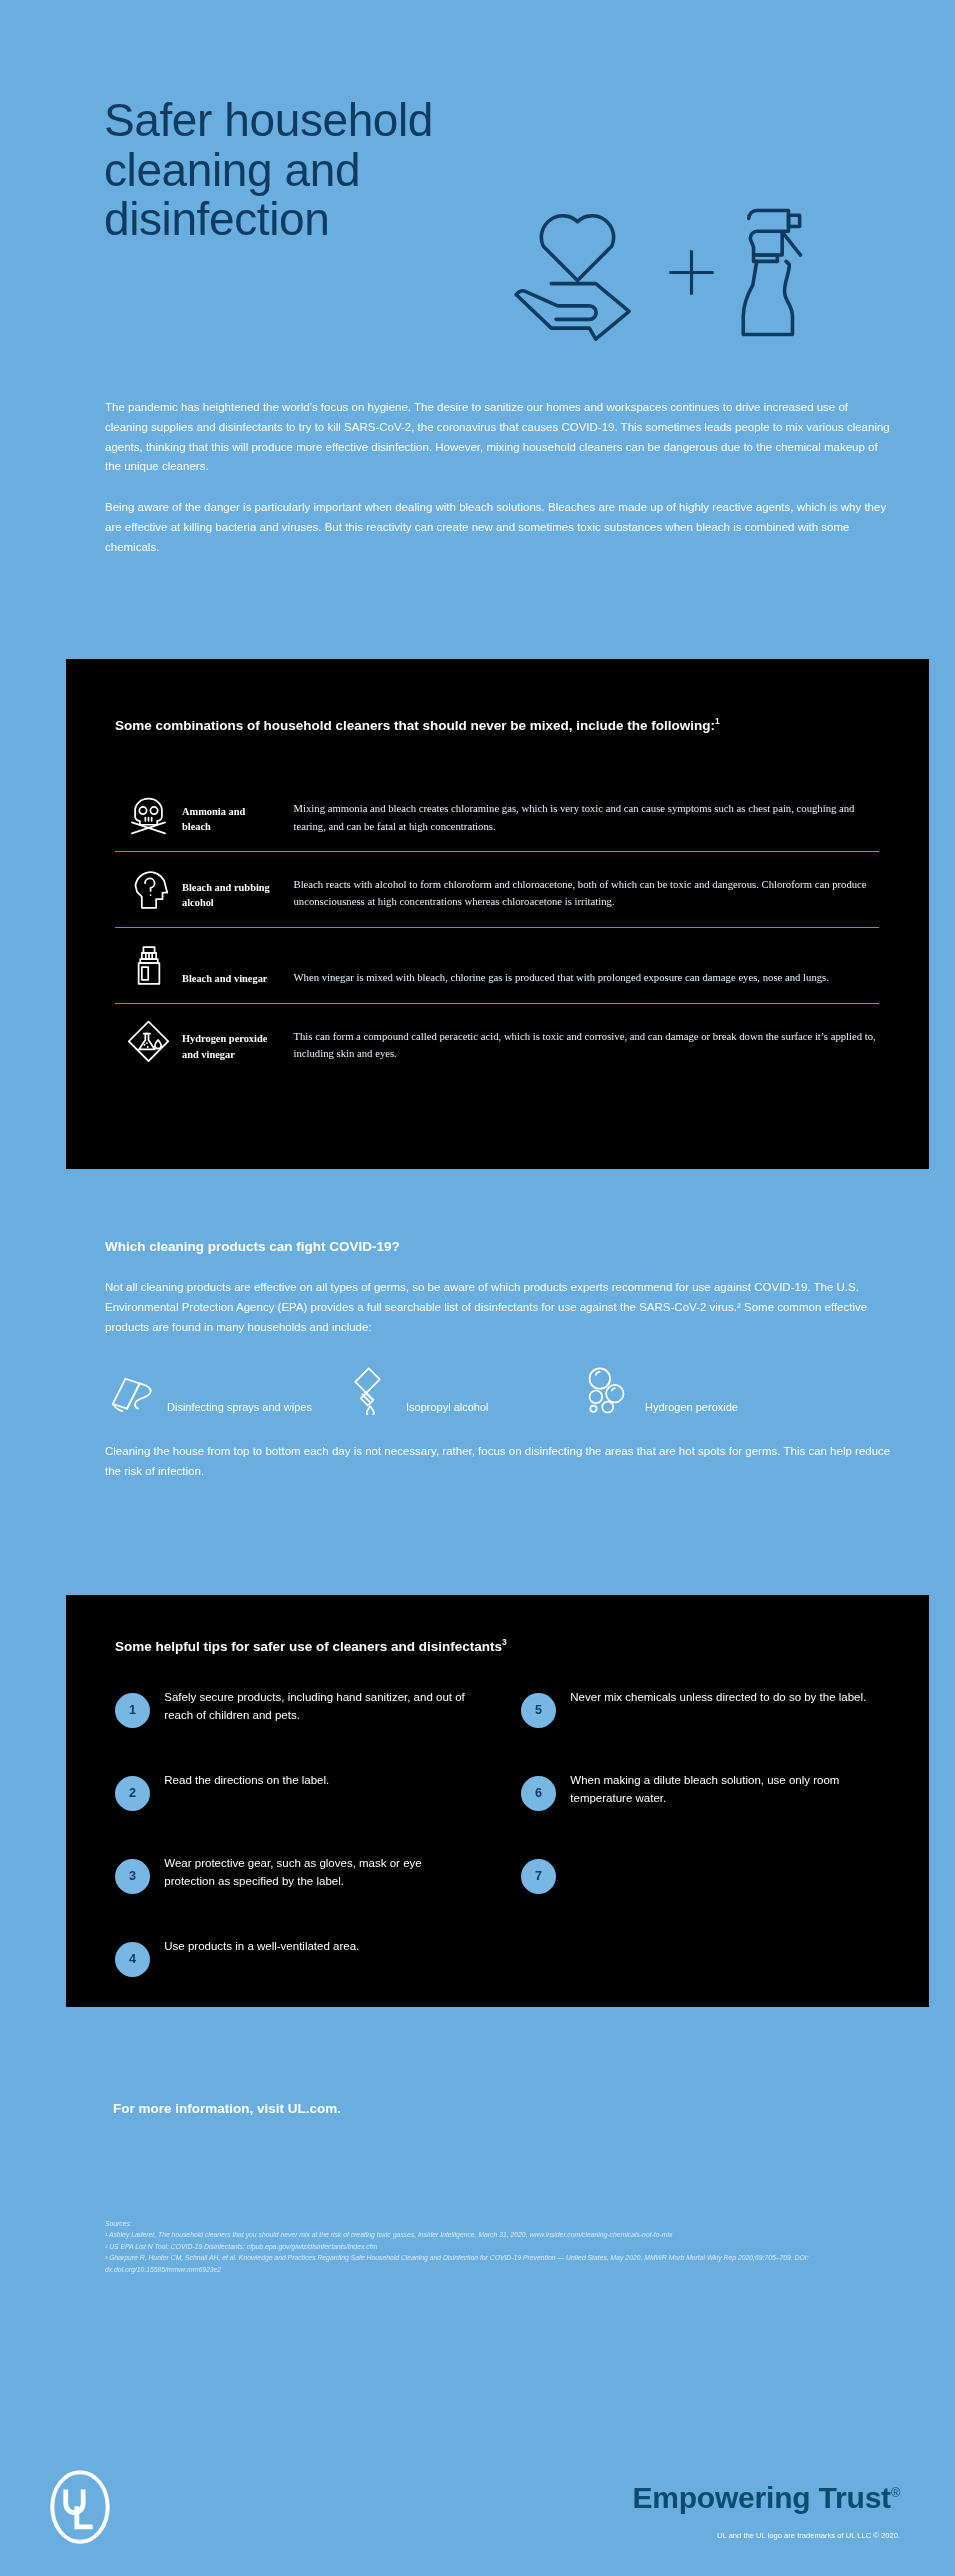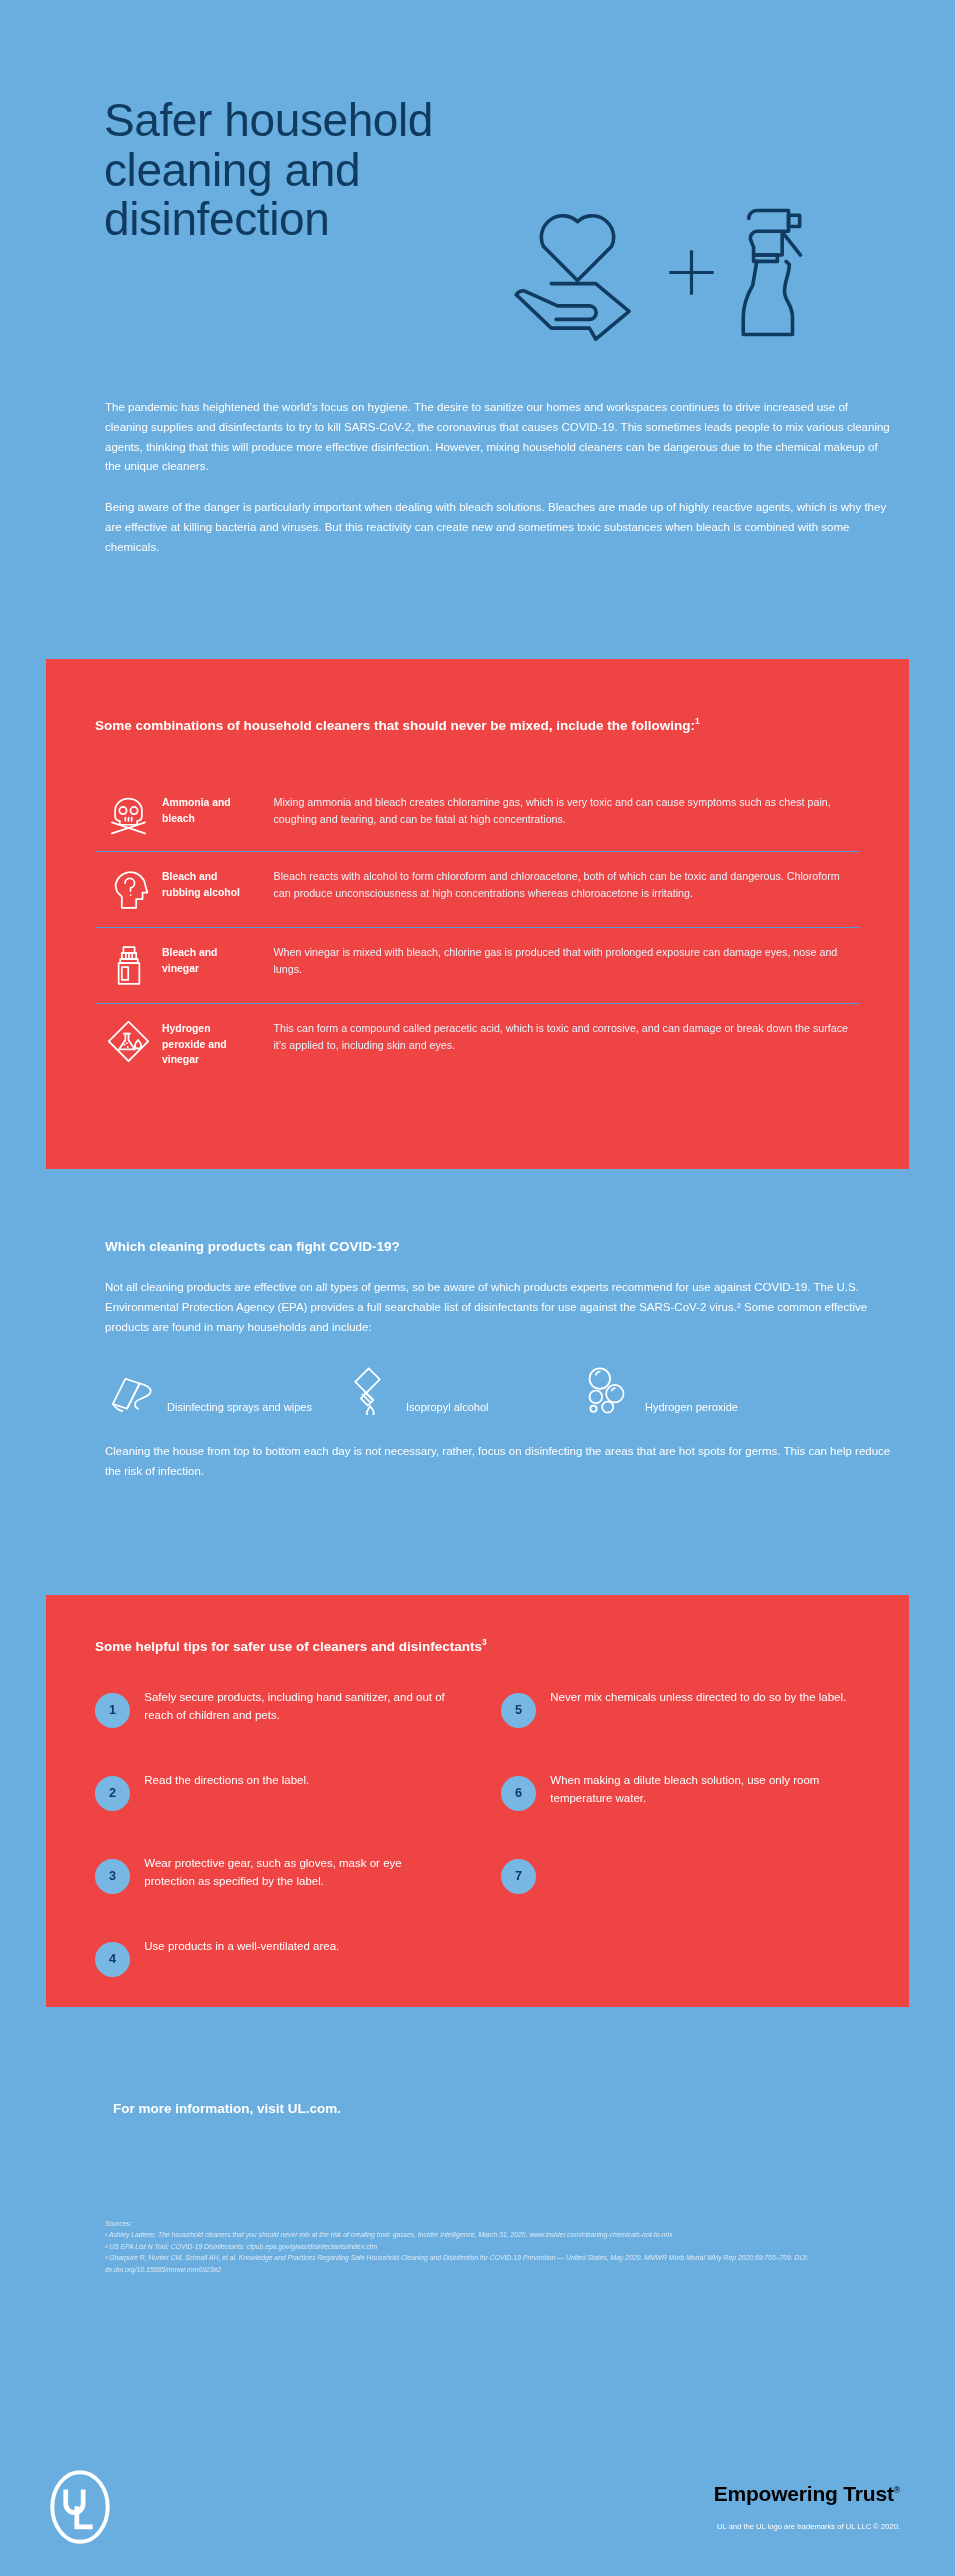--- a/index.html
+++ b/index.html
@@ -59,21 +59,22 @@
     color: #ffffff;
     font-size: 11.5px;
     line-height: 1.72;
     font-weight: 400;
   }
   .intro p + p { margin-top: 21px; }
 
   
   .panel-dark {
     position: absolute;
-    background: #ef4444;
+    background: #000000;
+    margin-left: 20px;
   }
   #panel-combos {
     left: 46px;
     top: 659px;
     width: 863px;
     height: 510px;
   }
   .panel-heading {
     color: #ffffff;
     font-weight: bold;
@@ -89,23 +90,24 @@
   .sup { font-size: 0.62em; vertical-align: super; }
 
   .combo-list {
     position: absolute;
     left: 49px;
     top: 119px;
     width: 764px;
   }
   .combo-row {
     display: flex;
-    align-items: flex-start;
+    align-items: flex-end;
     padding: 14.3px 0 16px 0;
     border-bottom: 1.3px solid #4e9ad4;
+    font-family: Liberation Serif, serif;
   }
   .combo-row.last { border-bottom: none; }
   .combo-icon {
     flex: 0 0 67px;
     display: flex;
     justify-content: center;
     align-items: center;
     padding-top: 1.6px;
   }
   .combo-icon svg { display: block; }
@@ -258,23 +260,23 @@
     left: 49px;
     top: 40px;
   }
   .footer-brand {
     position: absolute;
     right: 56px;
     top: 54px;
     text-align: right;
   }
   .footer-brand .brand-text {
-    color: #000000;
+    color: #0c4a6e;
     font-weight: bold;
-    font-size: 21px;
+    font-size: 30px;
     letter-spacing: -0.2px;
     line-height: 1;
   }
   .footer-brand .brand-text .reg {
     font-size: 0.42em;
     vertical-align: super;
     font-weight: normal;
   }
   .footer-brand .trademark {
     margin-top: 17.5px;

